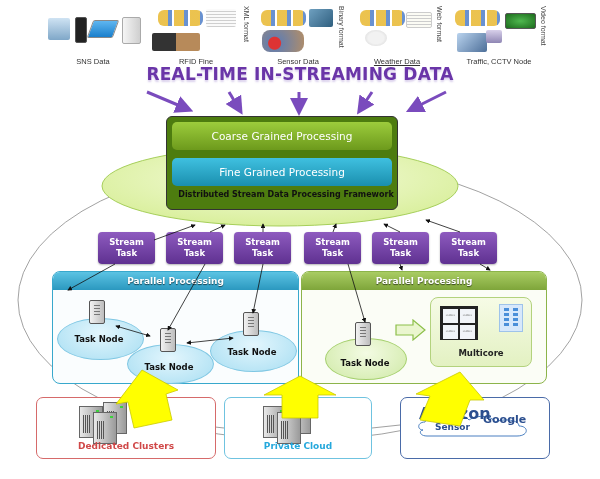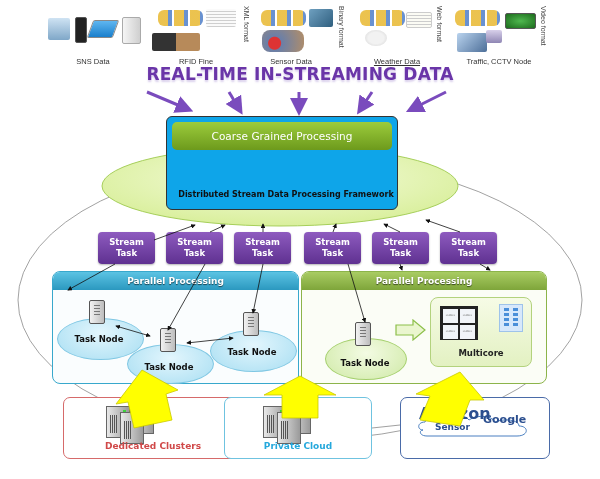--- a/index.html
+++ b/index.html
@@ -2,21 +2,21 @@
 <html><head>
 <meta charset="utf-8">
 <style>
   html, body { margin: 0; padding: 0; background: #ffffff; }
   body { width: 600px; height: 479px; position: relative; overflow: hidden; font-family: "DejaVu Sans", sans-serif; }
   .abs { position: absolute; }
   svg.layer { position: absolute; left: 0; top: 0; width: 600px; height: 479px; }
   .src-label { position: absolute; font-family: "Liberation Sans", sans-serif; font-size: 7.5px; color: #333; text-align: center; width: 90px; }
   .vfmt { position: absolute; font-family: "Liberation Sans", sans-serif; font-size: 7px; color: #444; writing-mode: vertical-rl; }
   .headline { position: absolute; left: 0; width: 600px; top: 64px; text-align: center; font-family: "DejaVu Sans", sans-serif; font-weight: bold; font-size: 17px; color: #6a35a8; letter-spacing: 0.2px; text-shadow: 0 2px 2px rgba(150,120,200,0.35); }
-  .fw-box { position: absolute; left: 166px; top: 116px; width: 230px; height: 92px; background: #0ea5e9; border: 1.5px solid #333; border-radius: 6px; }
+  .fw-box { position: absolute; left: 166px; top: 116px; width: 230px; height: 92px; background: #4d7c0f; border: 1.5px solid #333; border-radius: 6px; }
   .bar { position: absolute; left: 5px; width: 220px; height: 28px; border-radius: 5px; color: #fff; font-size: 10.5px; text-align: center; line-height: 28px; font-family: "DejaVu Sans", sans-serif; }
   .bar.coarse { top: 5px; background: linear-gradient(#9ccc3c, #6d9a1c); }
   .bar.fine { top: 41px; background: linear-gradient(#3fc0e0, #1a8fae); }
   .fw-caption { position: absolute; left: 0; width: 238px; top: 73px; text-align: center; font-size: 8px; font-weight: bold; color: #111; }
   .stream-task { position: absolute; width: 57px; height: 32px; border-radius: 4px; background: linear-gradient(#8e5bbf, #5f3191); color: #fff; font-size: 8.5px; font-weight: bold; text-align: center; line-height: 11px; padding-top: 5px; box-sizing: border-box; box-shadow: 0 1px 2px rgba(0,0,0,0.3); }
   .pp { position: absolute; border-radius: 8px; box-sizing: border-box; }
   .pp .pp-head { position: absolute; left: 0; top: 0; right: 0; height: 18px; border-radius: 7px 7px 0 0; color: #fff; font-size: 9px; font-weight: bold; text-align: center; line-height: 18px; text-shadow: 0 1px 1px rgba(0,0,0,0.6); }
   .pp.blue { left: 52px; top: 271px; width: 247px; height: 113px; border: 1.5px solid #38a8cc; background: #fafdfe; }
   .pp.blue .pp-head { background: linear-gradient(#5cc3e3, #2b98bf); }
   .pp.green { left: 301px; top: 271px; width: 246px; height: 113px; border: 1.5px solid #8cb44a; background: #fbfdf6; }
@@ -28,21 +28,21 @@
   .server { position: absolute; width: 14px; height: 22px; background: linear-gradient(90deg, #f2f2f2, #bdbdbd); border: 1px solid #555; border-radius: 2px; }
   .server::after { content: ""; position: absolute; left: 4px; top: 4px; width: 6px; height: 10px; background: repeating-linear-gradient(#777 0 1px, transparent 1px 3px); }
   .multicore { position: absolute; left: 430px; top: 297px; width: 100px; height: 68px; border-radius: 8px; background: linear-gradient(#f6fbe6, #e3f1c2); border: 1px solid #b3d27d; }
   .mc-chip { position: absolute; left: 9px; top: 8px; width: 38px; height: 34px; background: #222; padding: 3px; box-sizing: border-box; display: grid; grid-template-columns: 1fr 1fr; grid-gap: 2px; }
   .mc-core { background: #f1f4f8; font-size: 2.5px; color: #666; text-align: center; line-height: 14px; }
   .mc-mem { position: absolute; left: 68px; top: 6px; width: 22px; height: 26px; background: #d7e8fb; border: 1px solid #9ec3ea; }
   .mc-mem::before, .mc-mem::after { content: ""; position: absolute; top: 3px; width: 5px; height: 20px; background: repeating-linear-gradient(#4a8fd9 0 3px, #d7e8fb 3px 5px); }
   .mc-mem::before { left: 4px; } .mc-mem::after { left: 13px; }
   .mc-label { position: absolute; left: 0; width: 100px; top: 50px; text-align: center; font-size: 8.5px; font-weight: bold; color: #222; }
   .infra { position: absolute; top: 397px; height: 62px; border-radius: 7px; background: #fff; box-sizing: border-box; }
-  .infra.ded { left: 63px; width: 180px; border: 1px solid #d66a6a; }
+  .infra.ded { left: 36px; width: 180px; border: 1px solid #d66a6a; }
   .infra.priv { left: 224px; width: 148px; border: 1px solid #6fc3e0; }
   .infra.pub { left: 400px; width: 150px; border: 1px solid #4a6ba8; }
   .infra-label { position: absolute; left: 0; right: 0; bottom: 7px; text-align: center; font-size: 9px; font-weight: bold; }
   .infra.ded .infra-label { color: #d04848; }
   .infra.priv .infra-label { color: #25a8dc; }
   .infra.pub .infra-label { color: #1f3a70; }
   .cloud-word { position: absolute; font-weight: bold; color: #2c4f8f; font-family: "DejaVu Sans", sans-serif; }
   .rack { position: absolute; width: 22px; height: 30px; background: linear-gradient(90deg, #e8e8e8, #9a9a9a); border: 1px solid #666; }
   .rack::after { content: ""; position: absolute; left: 3px; top: 8px; width: 8px; height: 18px; background: repeating-linear-gradient(90deg, #555 0 1px, transparent 1px 2px); }
   .rack .led { position: absolute; right: 3px; top: 3px; width: 3px; height: 2px; background: #3bd13b; }
@@ -87,21 +87,21 @@
   <div class="thumb" style="left:206px;top:9px;width:30px;height:18px;background:repeating-linear-gradient(#fafafa 0 2px,#cfcfcf 2px 3px);"></div>
   <div class="vfmt" style="left:243px;top:6px;">XML format</div>
   <div class="src-label" style="left:151px;top:57px;">RFID Fine</div>
 </div>
 
 <div>
   <div class="thumb" style="left:261px;top:10px;width:45px;height:16px;background:repeating-linear-gradient(90deg,#e8b830 0 10px,#4e7ec8 10px 14px,transparent 14px 16px);border-radius:6px;opacity:0.85;"></div>
   <div class="thumb" style="left:262px;top:30px;width:42px;height:22px;background:radial-gradient(circle at 30% 60%,#d33 0 6px,#6a7fa8 7px,#b48e66 100%);border-radius:8px;"></div>
   <div class="thumb" style="left:309px;top:9px;width:24px;height:18px;background:linear-gradient(135deg,#6fa0c0,#2f5f7f);"></div>
   <div class="vfmt" style="left:338px;top:6px;">Binary format</div>
-  <div class="src-label" style="left:246px;top:57px;">Sensor Data</div>
+  <div class="src-label" style="left:253px;top:57px;">Sensor Data</div>
 </div>
 
 <div>
   <div class="thumb" style="left:360px;top:10px;width:45px;height:16px;background:repeating-linear-gradient(90deg,#e8b830 0 10px,#4e7ec8 10px 14px,transparent 14px 16px);border-radius:6px;opacity:0.85;"></div>
   <div class="thumb" style="left:365px;top:30px;width:22px;height:16px;background:radial-gradient(ellipse,#f2f2f2 50%,#cfcfcf 100%);border-radius:50%;"></div>
   <div class="thumb" style="left:406px;top:12px;width:24px;height:14px;background:repeating-linear-gradient(#fbfbf4 0 2px,#ccc 2px 3px);border:1px solid #ccc;"></div>
   <div class="vfmt" style="left:436px;top:6px;">Web format</div>
   <div class="src-label" style="left:352px;top:57px;text-decoration:underline;">Weather Data</div>
 </div>
 
@@ -111,20 +111,21 @@
   <div class="thumb" style="left:486px;top:30px;width:16px;height:13px;background:linear-gradient(#d8d0ea,#8f86b4);"></div>
   <div class="thumb" style="left:505px;top:13px;width:29px;height:14px;background:radial-gradient(#4fb84f,#1c6b1c);border:1px solid #555;"></div>
   <div class="vfmt" style="left:540px;top:6px;">Video format</div>
   <div class="src-label" style="left:454px;top:57px;">Traffic, CCTV Node</div>
 </div>
 
 <div class="headline">REAL-TIME IN-STREAMING DATA</div>
 
 <div class="fw-box">
   <div class="bar coarse">Coarse Grained Processing</div>
+  <div class="bar fine">Fine Grained Processing</div>
   <div class="fw-caption">Distributed Stream Data Processing Framework</div>
 </div>
 
 <div class="pp blue">
   <div class="pp-head">Parallel Processing</div>
 </div>
 <div class="pp green">
   <div class="pp-head">Parallel Processing</div>
 </div>
 

